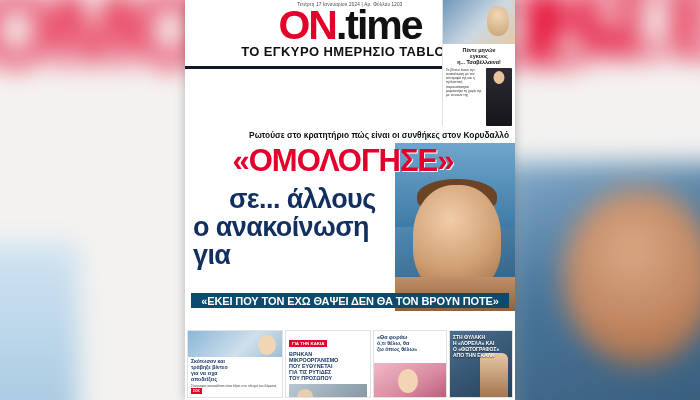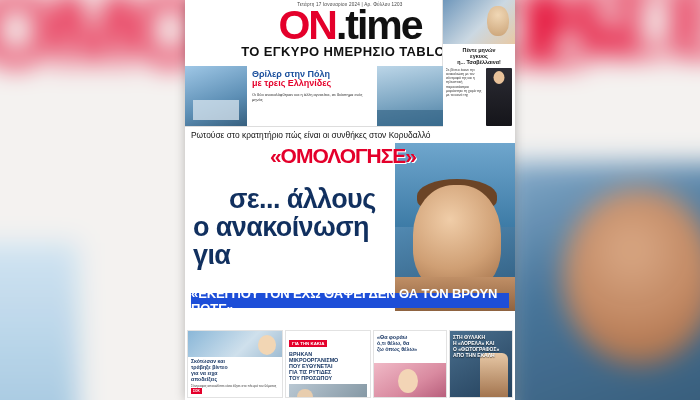--- a/index.html
+++ b/index.html
@@ -130,22 +130,22 @@
     width:66px;background:linear-gradient(170deg,#bcd6e8,#7fa8c4 55%,#4c7fa3);
     position:relative;
   }
   .strip .s-photo-r:after{
     content:"";position:absolute;left:0;right:0;bottom:0;height:16px;
     background:#2f5f80;opacity:.6;
   }
 
   
   .overline{
-    position:absolute;left:6px;top:130px;width:318px;text-align:left;
-    font-size:8.4px;font-weight:normal;color:#111;
+    position:absolute;left:6px;top:130px;width:318px;text-align:right;
+    font-size:8.4px;font-weight:bold;color:#111;
   }
 
   
   .main{
     position:absolute;left:0;top:143px;width:330px;height:183px;
   }
   .main .photo{
     position:absolute;right:0;top:0;width:120px;height:168px;
     background:linear-gradient(165deg,#8fb9d6 0%,#4f86ae 45%,#2c587a 100%);
     overflow:hidden;
@@ -162,35 +162,35 @@
     position:absolute;left:22px;top:36px;width:80px;height:34px;border-radius:50% 50% 38% 38%;
     background:#6b4426;
   }
   .main .photo .shoulders{
     position:absolute;left:0;right:0;bottom:0;height:34px;
     background:linear-gradient(180deg,#c08f66,#8f6340);
   }
 
   .main .h1{
     position:absolute;left:8px;top:2px;width:300px;text-align:center;
-    color:#e4002b;font-weight:bold;font-size:21px;line-height:1;
+    color:#e4002b;font-weight:bold;font-size:31px;line-height:1;
     letter-spacing:-1px;text-shadow:1px 1px 0 #fff;
   }
   .main .h2{
     position:absolute;left:8px;top:42px;width:205px;
     color:#11305f;font-weight:bold;font-size:27px;line-height:1.04;
     letter-spacing:-.6px;text-align:left;
   }
   .main .h2 .l1{display:block;padding-left:36px;}
   .main .h2 .l2{display:block;}
   .main .h2 .l3{display:block;padding-left:10px;}
 
   .quote-bar{
     position:absolute;left:6px;top:150px;width:318px;height:15px;
-    background:#1d4ed8;color:#fff;font-weight:bold;font-size:13px;
+    background:#0c4a6e;color:#fff;font-weight:bold;font-size:11px;
     display:flex;align-items:center;justify-content:center;letter-spacing:-.1px;
   }
 
   
   .bottom{
     position:absolute;left:0;top:328px;width:330px;height:72px;
     display:flex;gap:2px;padding:2px;box-sizing:border-box;background:#fff;
   }
   .cell{position:relative;overflow:hidden;background:#fff;}
   .c1{width:94px;border:1px solid #e2e2e2;}
@@ -261,31 +261,20 @@
       <div>Πέντε μηνών</div>
       <div>εγκυος</div>
       <div>η... Τσαβέλλαινα!</div>
     </div>
     <div class="pr-body">
       <div class="pr-text">Σε βίντεο έκανε την ανακοίνωση με τον σύντροφό της και η τηλεοπτική παρουσιάστρια μοιράστηκε τη χαρά της με το κοινό της</div>
       <div class="pr-fig"></div>
     </div>
   </div>
 
-  <div class="strip">
-    <div class="s-photo-l"></div>
-    <div class="s-mid">
-      <div class="s-kicker">
-        <div>Θρίλερ στην Πόλη</div>
-        <div><span>με τρεις Ελληνίδες</span></div>
-      </div>
-      <div class="s-sub">Οι δύο ανακαλύφθηκαν και η άλλη αγνοείται, σε διάστημα ενός μηνός</div>
-    </div>
-    <div class="s-photo-r"></div>
-  </div>
 
   <div class="overline">Ρωτούσε στο κρατητήριο πώς είναι οι συνθήκες στον Κορυδαλλό</div>
 
   <div class="main">
     <div class="photo">
       <div class="water"></div>
       <div class="hair"></div>
       <div class="face"></div>
       <div class="shoulders"></div>
     </div>

